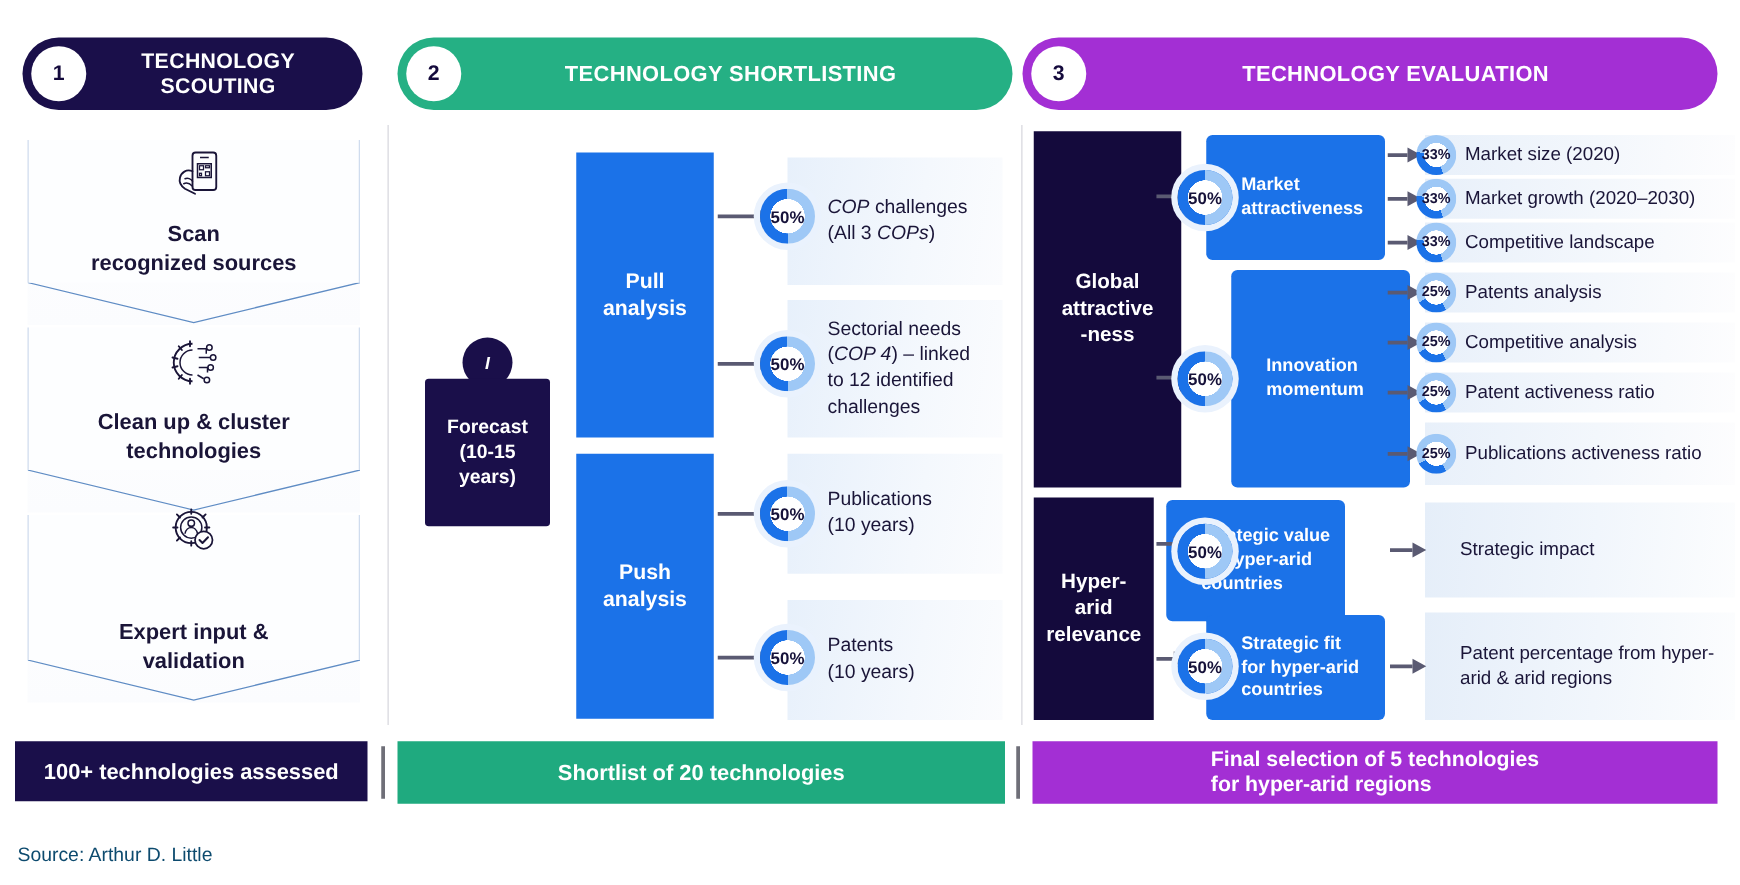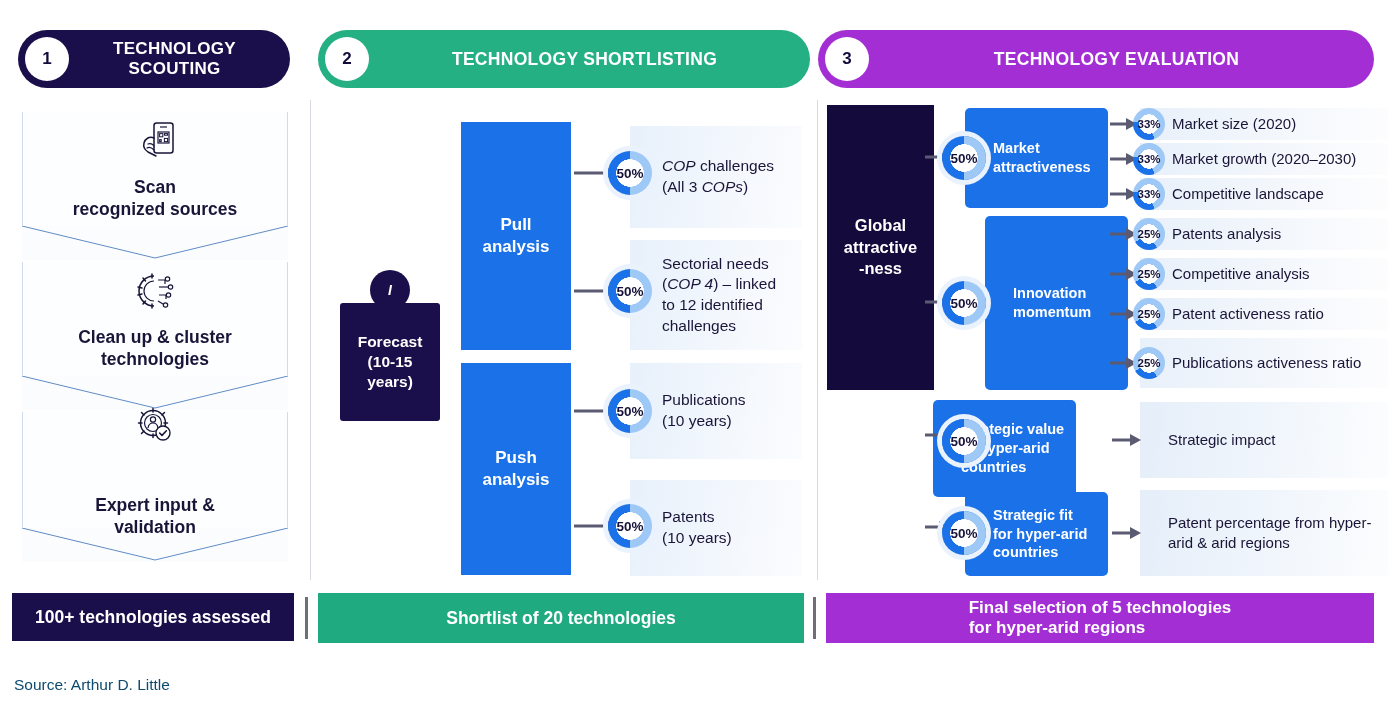--- a/index.html
+++ b/index.html
@@ -152,21 +152,21 @@
   
   .arw { position: absolute; z-index: 3; }
 
   
   .pillar {
     position: absolute; background: #140a3c; color: #ffffff;
     font-weight: bold; font-size: 16.5px; line-height: 1.3;
     display: flex; align-items: center; justify-content: center;
     text-align: center;
   }
-  #pil1 { left: 827px; top: 105px; width: 107px; height: 285px; }
+  #pil1 { left: 827px; top: 105px; width: 118px; height: 285px; }
   #pil2 { left: 827px; top: 398px; width: 96px; height: 178px; }
 
   
   .crit {
     position: absolute; background: #1b72e8; color: #ffffff;
     font-weight: bold; font-size: 14.5px; line-height: 1.3;
     border-radius: 5px; display: flex; align-items: center;
     padding-left: 28px; padding-right: 8px;
   }
   #crit1 { left: 965px; top: 108px; width: 143px; height: 100px; }
@@ -324,20 +324,23 @@
   </div>
 
   <div class="donut d50 halo" style="left:608px; top:151px;">50%</div>
   <div class="donut d50 halo" style="left:608px; top:269px;">50%</div>
   <div class="donut d50 halo" style="left:608px; top:389px;">50%</div>
   <div class="donut d50 halo" style="left:608px; top:504px;">50%</div>
 
   <div class="pillar" id="pil1">
     <span class="nl">Global<br>attractive<br>-ness</span>
   </div>
+  <div class="pillar" id="pil2">
+    <span class="nl">Hyper-<br>arid<br>relevance</span>
+  </div>
 
   <svg class="arw" style="left:925px; top:150px;" width="26" height="14">
     <line x1="0" y1="7" x2="14" y2="7" stroke="#5a5a72" stroke-width="3"></line>
     <path d="M14 1 L25 7 L14 13 Z" fill="#5a5a72"></path>
   </svg>
   <svg class="arw" style="left:925px; top:295px;" width="26" height="14">
     <line x1="0" y1="7" x2="14" y2="7" stroke="#5a5a72" stroke-width="3"></line>
     <path d="M14 1 L25 7 L14 13 Z" fill="#5a5a72"></path>
   </svg>
   <svg class="arw" style="left:925px; top:428px;" width="26" height="14">

